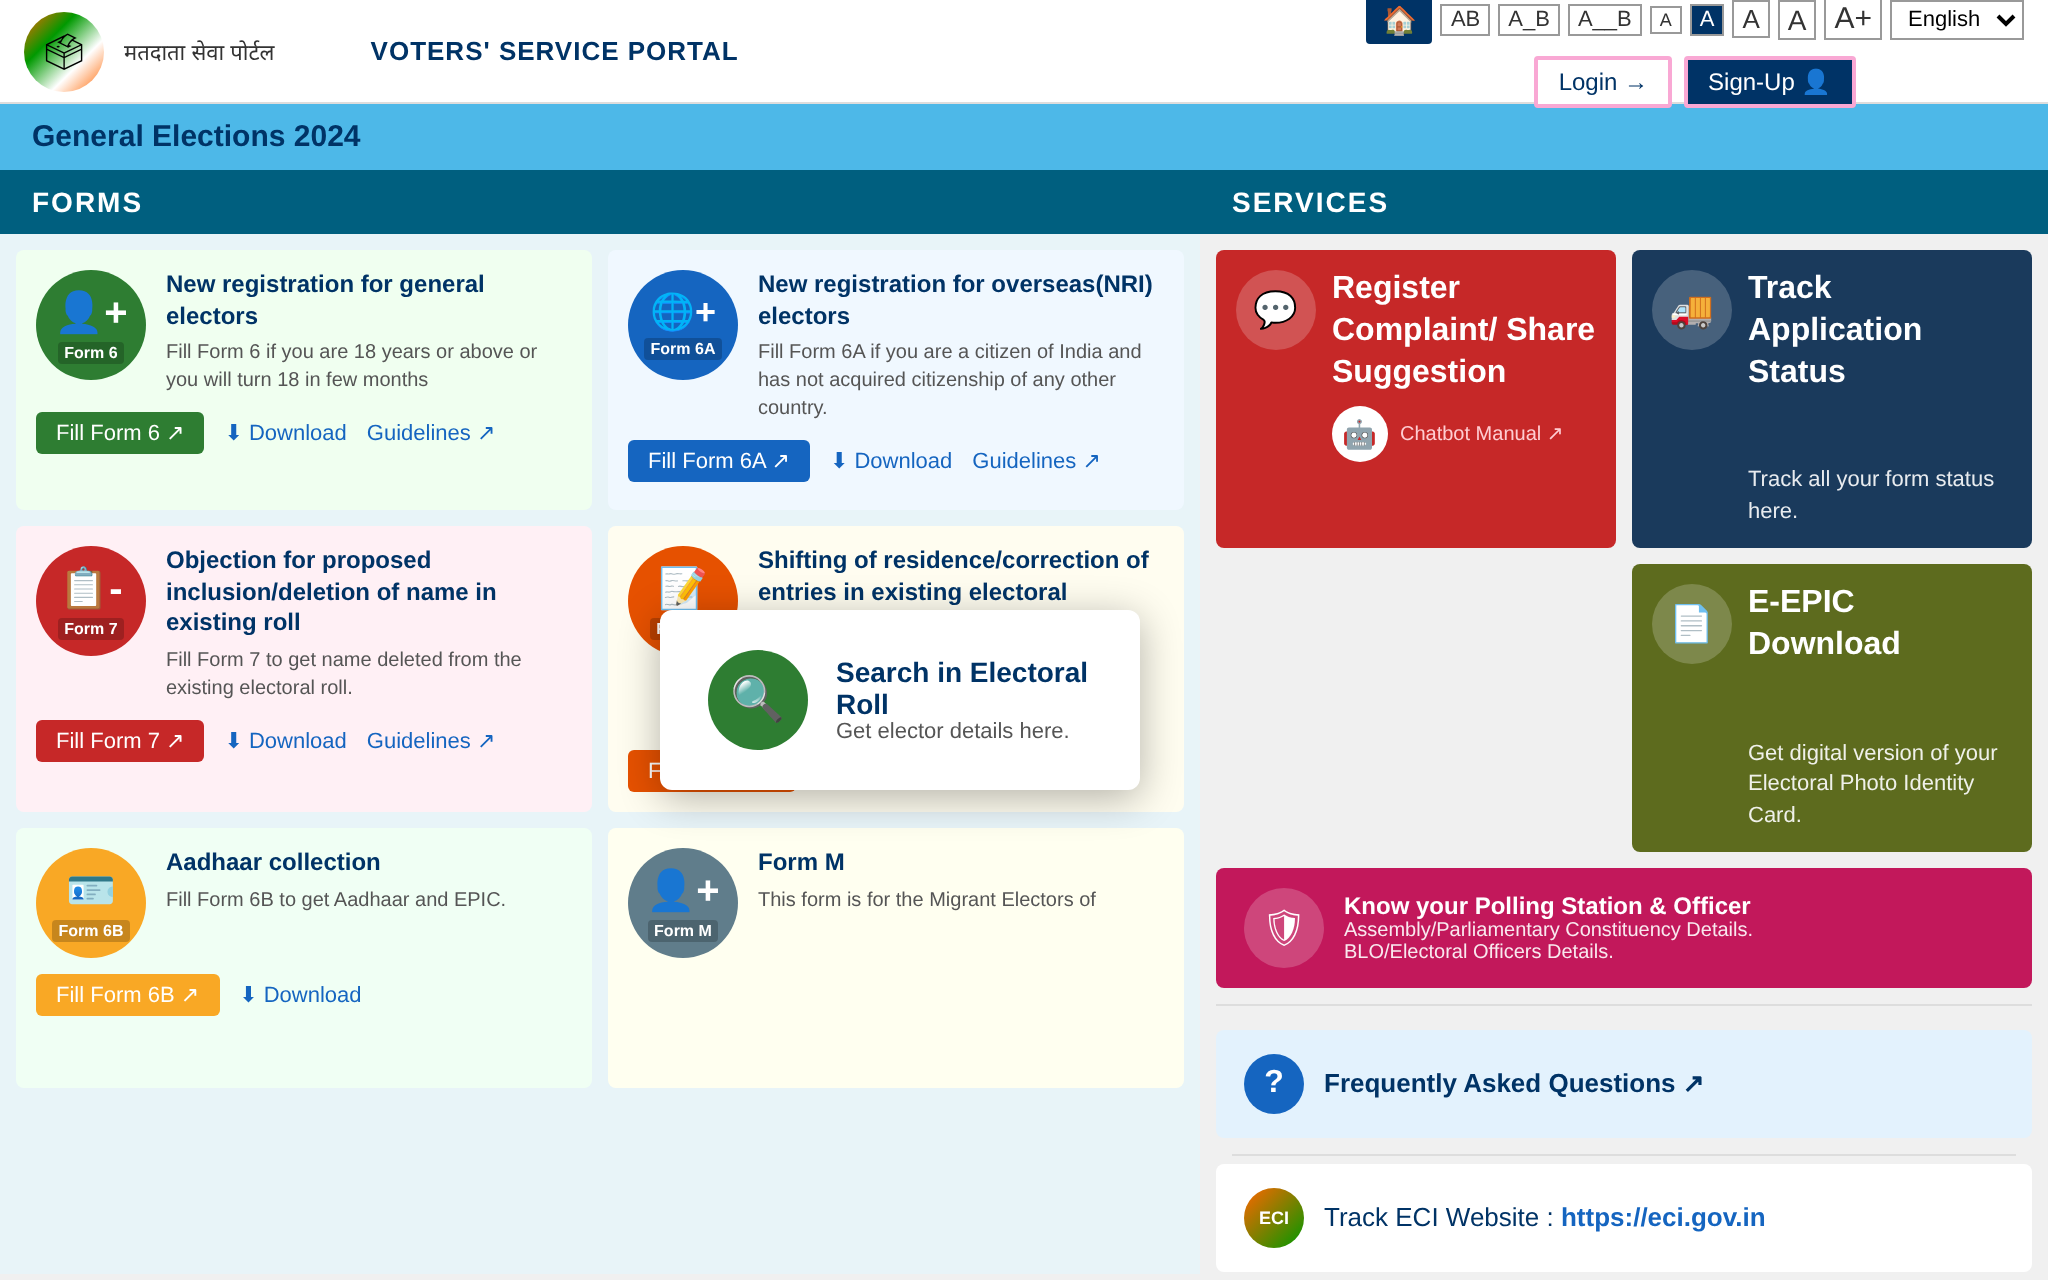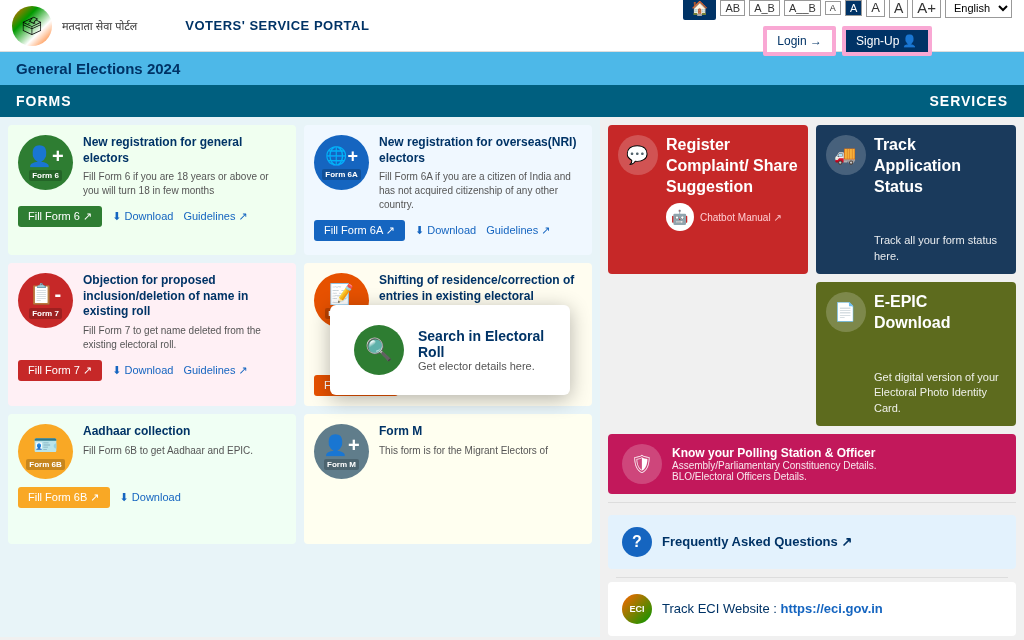--- a/index.html
+++ b/index.html
@@ -48,21 +48,21 @@
     .home-icon-btn {
       background: #003366;
       color: #fff;
       border: none;
       padding: 4px 8px;
       cursor: pointer;
       font-size: 14px;
       border-radius: 2px;
     }
     .auth-btn {
-      border: 4px solid #f9a8d4;
+      border: 2px solid #f9a8d4;
       background: #fff;
       color: #003366;
       padding: 4px 10px;
       cursor: pointer;
       font-size: 12px;
       border-radius: 2px;
       display: flex; align-items: center; gap: 4px;
     }
     .auth-btn.signup { background: #003366; color: #fff; }
 
@@ -183,21 +183,20 @@
       overflow-y: auto;
       padding: 0;
     }
     .services-panel-header {
       background: #005f7f;
       color: #fff;
       padding: 8px 16px;
       font-size: 14px;
       font-weight: bold;
       letter-spacing: 1px;
-      text-align: right;
     }
     .services-grid {
       display: grid;
       grid-template-columns: 1fr 1fr;
       gap: 8px;
       padding: 8px;
     }
     .service-card {
       border-radius: 4px;
       padding: 10px;

